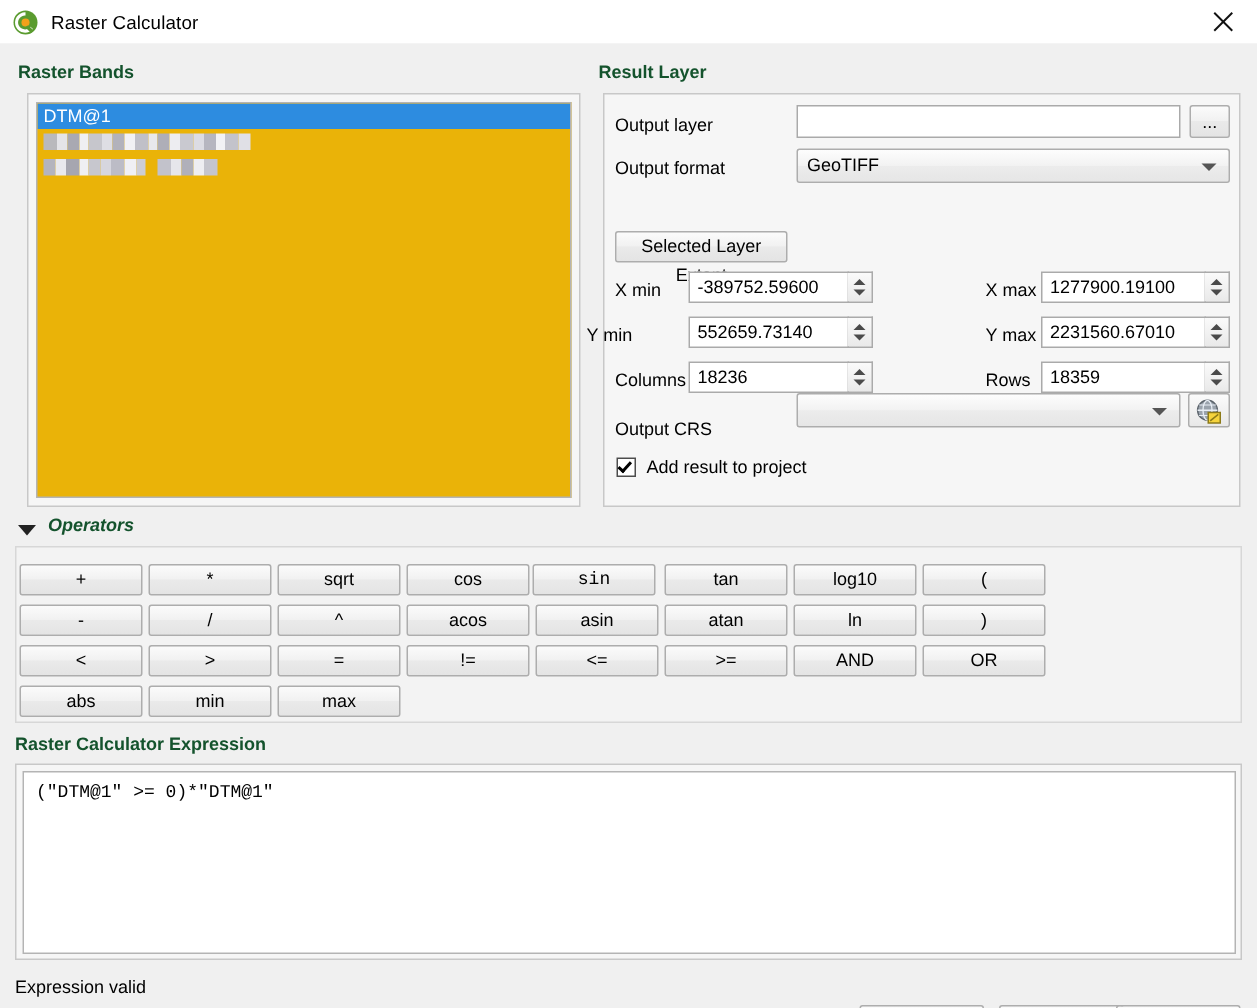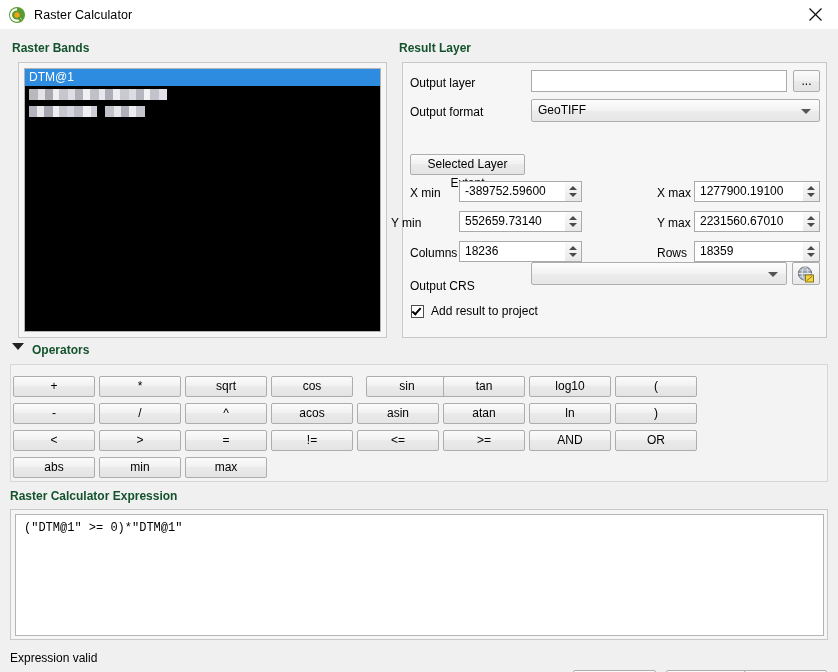--- a/index.html
+++ b/index.html
@@ -46,21 +46,21 @@
 
   
   .bands-title { position: absolute; left: 12px; top: 12px; }
   .bands-frame {
     position: absolute; left: 18px; top: 33px; width: 369px; height: 276px;
     background: #f6f6f6;
     border: 1px solid #c8c8c8;
   }
   .bands-list {
     position: absolute; left: 5px; top: 5px; width: 357px; height: 264px;
-    background: #000000;
+    background: #eab308;
     border: 1px solid #b4b4b4;
     overflow: hidden;
   }
   .band-item {
     height: 17px; line-height: 17px;
     padding: 0 4px;
     font-size: 12px;
     white-space: nowrap;
   }
   .band-item.selected { background: #2d8ce0; color: #ffffff; }
@@ -161,21 +161,21 @@
   .crsbtn {
     position: absolute;
     background: linear-gradient(to bottom,#fbfbfb,#e8e8e8);
     border: 1px solid #adadad; border-radius: 2px;
     cursor: pointer;
   }
 
   
   .ops-header {
     position: absolute; left: 12px; top: 314px;
-    display: flex; align-items: flex-start; cursor: pointer;
+    display: flex; align-items: flex-end; cursor: pointer; font-style: italic;
   }
   .ops-tri {
     width: 0; height: 0; margin-right: 8px;
     border-left: 6px solid transparent;
     border-right: 6px solid transparent;
     border-top: 7px solid #222;
   }
   .ops-frame {
     position: absolute; left: 10px; top: 335px; width: 818px; height: 118px;
     background: #f3f3f3; border: 1px solid #d7d7d7;
@@ -370,21 +370,21 @@
   <div class="ops-header">
     <span class="ops-tri"></span>
     <span class="grp-title">Operators</span>
   </div>
   <div class="ops-frame"></div>
   <div id="ops-buttons">
       <button class="btn opbtn" style="left: 13px; top: 347px;">+</button>
       <button class="btn opbtn" style="left: 99px; top: 347px;">*</button>
       <button class="btn opbtn" style="left: 185px; top: 347px;">sqrt</button>
       <button class="btn opbtn" style="left: 271px; top: 347px;">cos</button>
-      <button class="btn opbtn" style="left: 366px; top: 347px;">sin</button>
+      <button class="btn opbtn" style="left: 355px; top: 347px; font-family: Liberation Mono, monospace;">sin</button>
       <button class="btn opbtn" style="left: 443px; top: 347px;">tan</button>
       <button class="btn opbtn" style="left: 529px; top: 347px;">log10</button>
       <button class="btn opbtn" style="left: 615px; top: 347px;">(</button>
       <button class="btn opbtn" style="left: 13px; top: 374px;">-</button>
       <button class="btn opbtn" style="left: 99px; top: 374px;">/</button>
       <button class="btn opbtn" style="left: 185px; top: 374px;">^</button>
       <button class="btn opbtn" style="left: 271px; top: 374px;">acos</button>
       <button class="btn opbtn" style="left: 357px; top: 374px;">asin</button>
       <button class="btn opbtn" style="left: 443px; top: 374px;">atan</button>
       <button class="btn opbtn" style="left: 529px; top: 374px;">ln</button>

